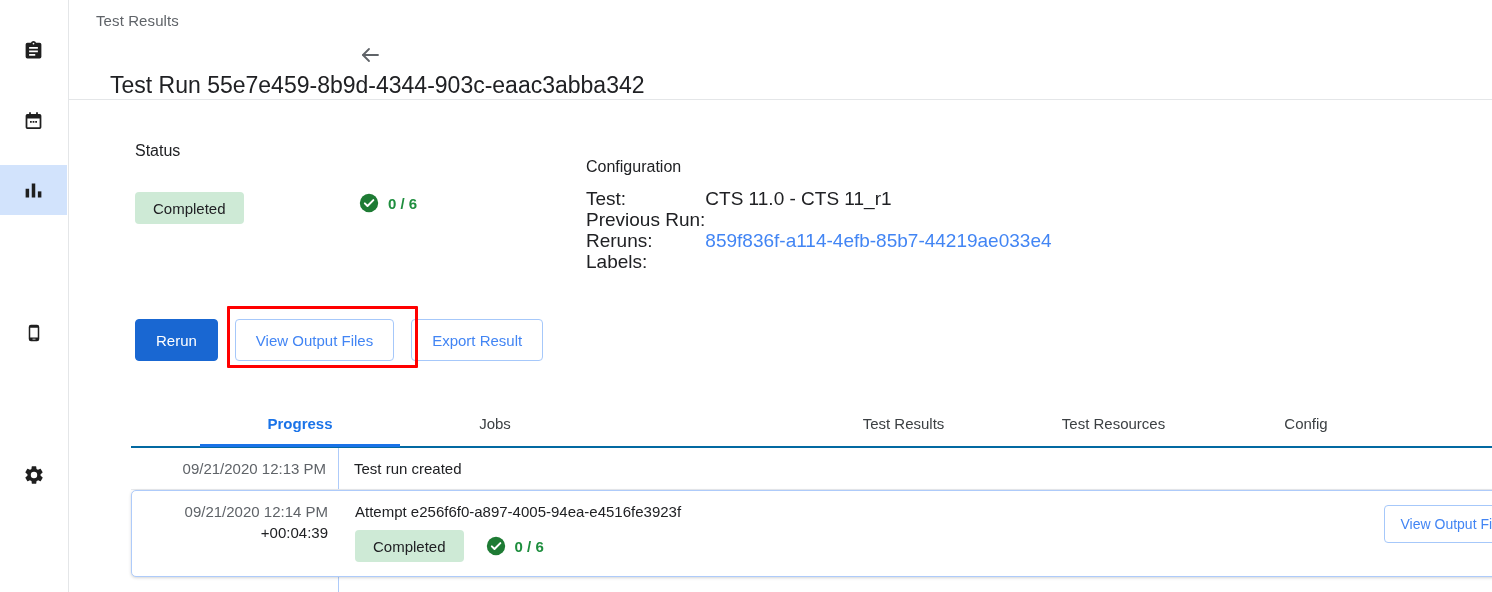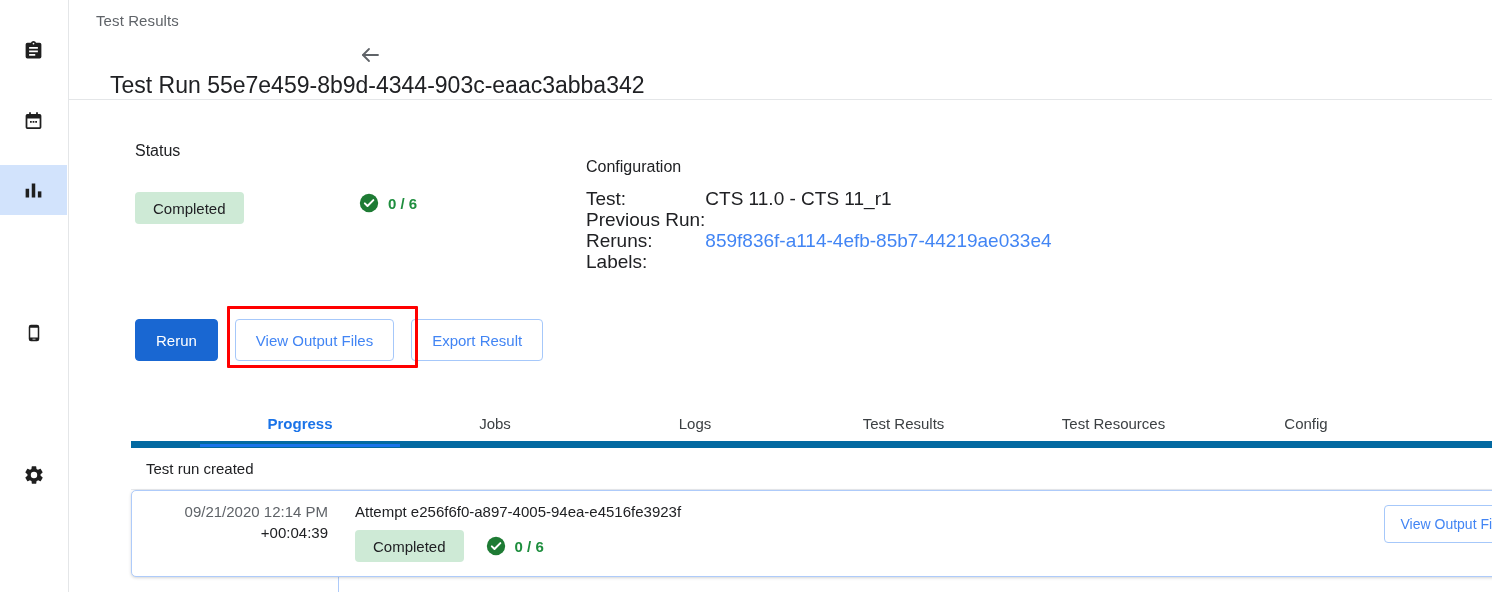--- a/index.html
+++ b/index.html
@@ -96,21 +96,21 @@
   .btn-outline { background: #fff; color: #4285f4; border: 1px solid #a6c8fa; }
   .btn-gap { margin-left: 17px; }
   .highlight-box {
     position: absolute; left: 158px; top: 206px; width: 191px; height: 62px;
     border: 3px solid #ff0000; pointer-events: none; border-radius: 1px;
   }
 
   
   .tabs {
     position: absolute; left: 62px; top: 300px; width: 1361px; height: 48px;
-    border-bottom: 7px solid #0369a1;
+    border-bottom: 2px solid #0369a1;
   }
   .tab {
     position: absolute; top: 0; height: 47px;
     display: flex; align-items: center; justify-content: center;
     font-size: 15px; color: #3c4043; cursor: pointer; white-space: nowrap;
   }
   .tab.active { color: #1a73e8; font-weight: bold; }
   .tab.active::after {
     content: ""; position: absolute; left: 0; right: 0; bottom: 0;
     height: 3px; background: #1a73e8;
@@ -262,29 +262,31 @@
     <div class="actions">
       <div class="btn btn-primary">Rerun</div>
       <div class="btn btn-outline btn-gap">View Output Files</div>
       <div class="btn btn-outline btn-gap">Export Result</div>
     </div>
     <div class="highlight-box"></div>
 
     <div class="tabs">
       <div class="tab active" style="left:69px;  width:200px;">Progress</div>
       <div class="tab" style="left:299px; width:130px;">Jobs</div>
-      <div class="tab" style="left:499px; width:130px;">Logs</div>
       <div class="tab" style="left:690px; width:165px;">Test Results</div>
       <div class="tab" style="left:885px; width:195px;">Test Resources</div>
       <div class="tab" style="left:1105px;width:140px;">Config</div>
     </div>
 
     <div class="ptable">
 
       <div class="prow">
+        <div class="pcell-time">
+          <span>09/21/2020 12:13 PM</span>
+        </div>
         <div class="pcell-body">
           <span>Test run created</span>
         </div>
       </div>
 
       <div class="prow hover">
         <div class="pcell-time">
           <span>09/21/2020 12:14 PM</span>
           <span class="dur">+00:04:39</span>
         </div>

